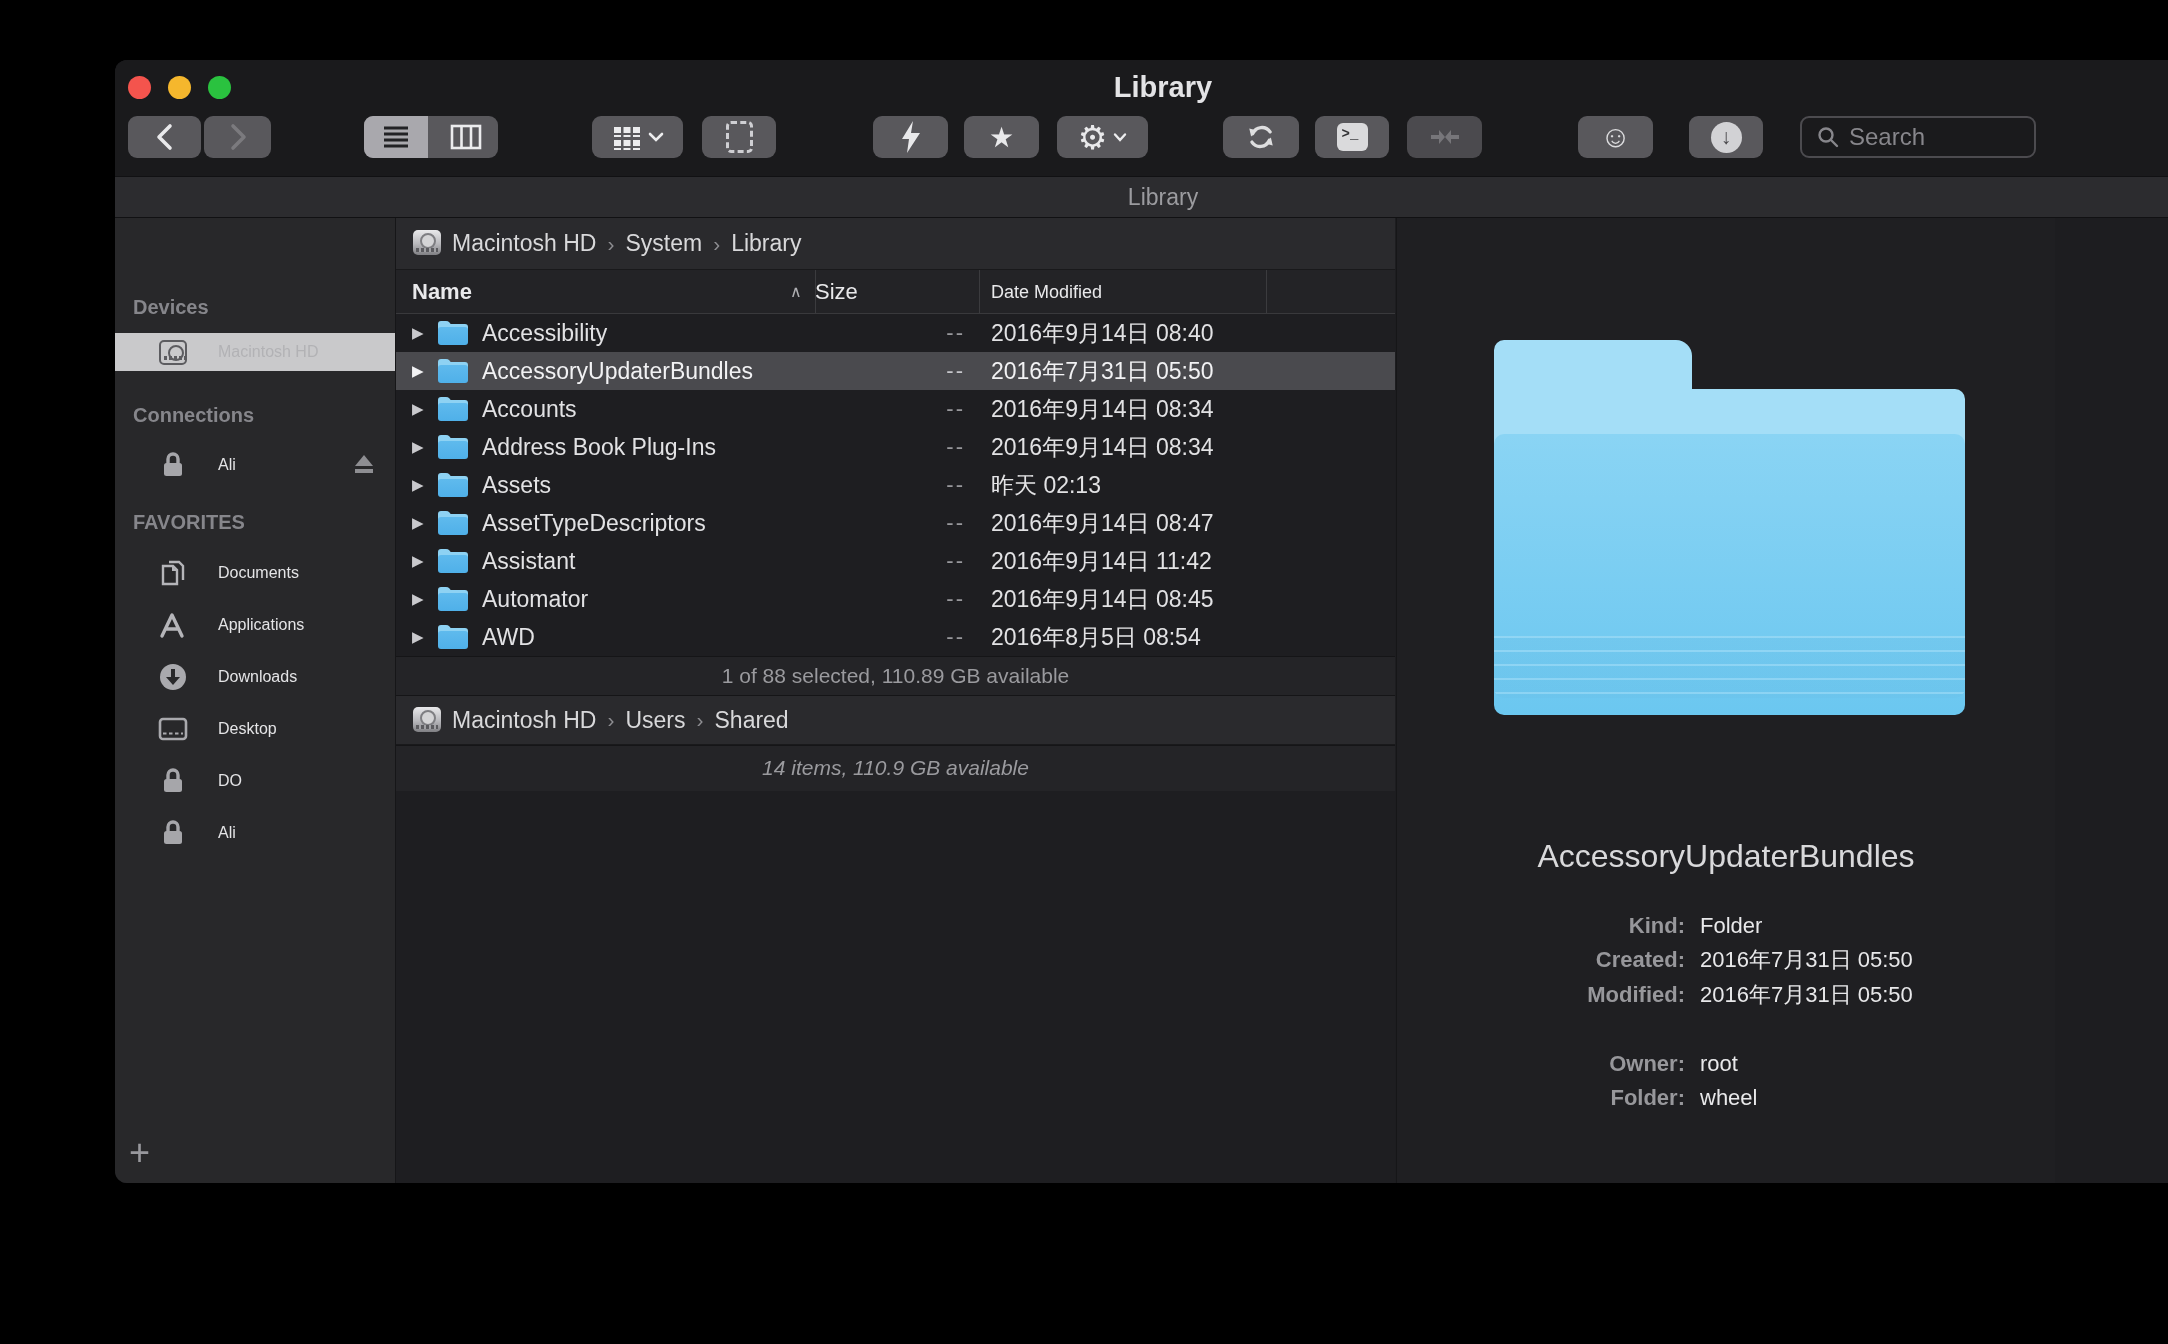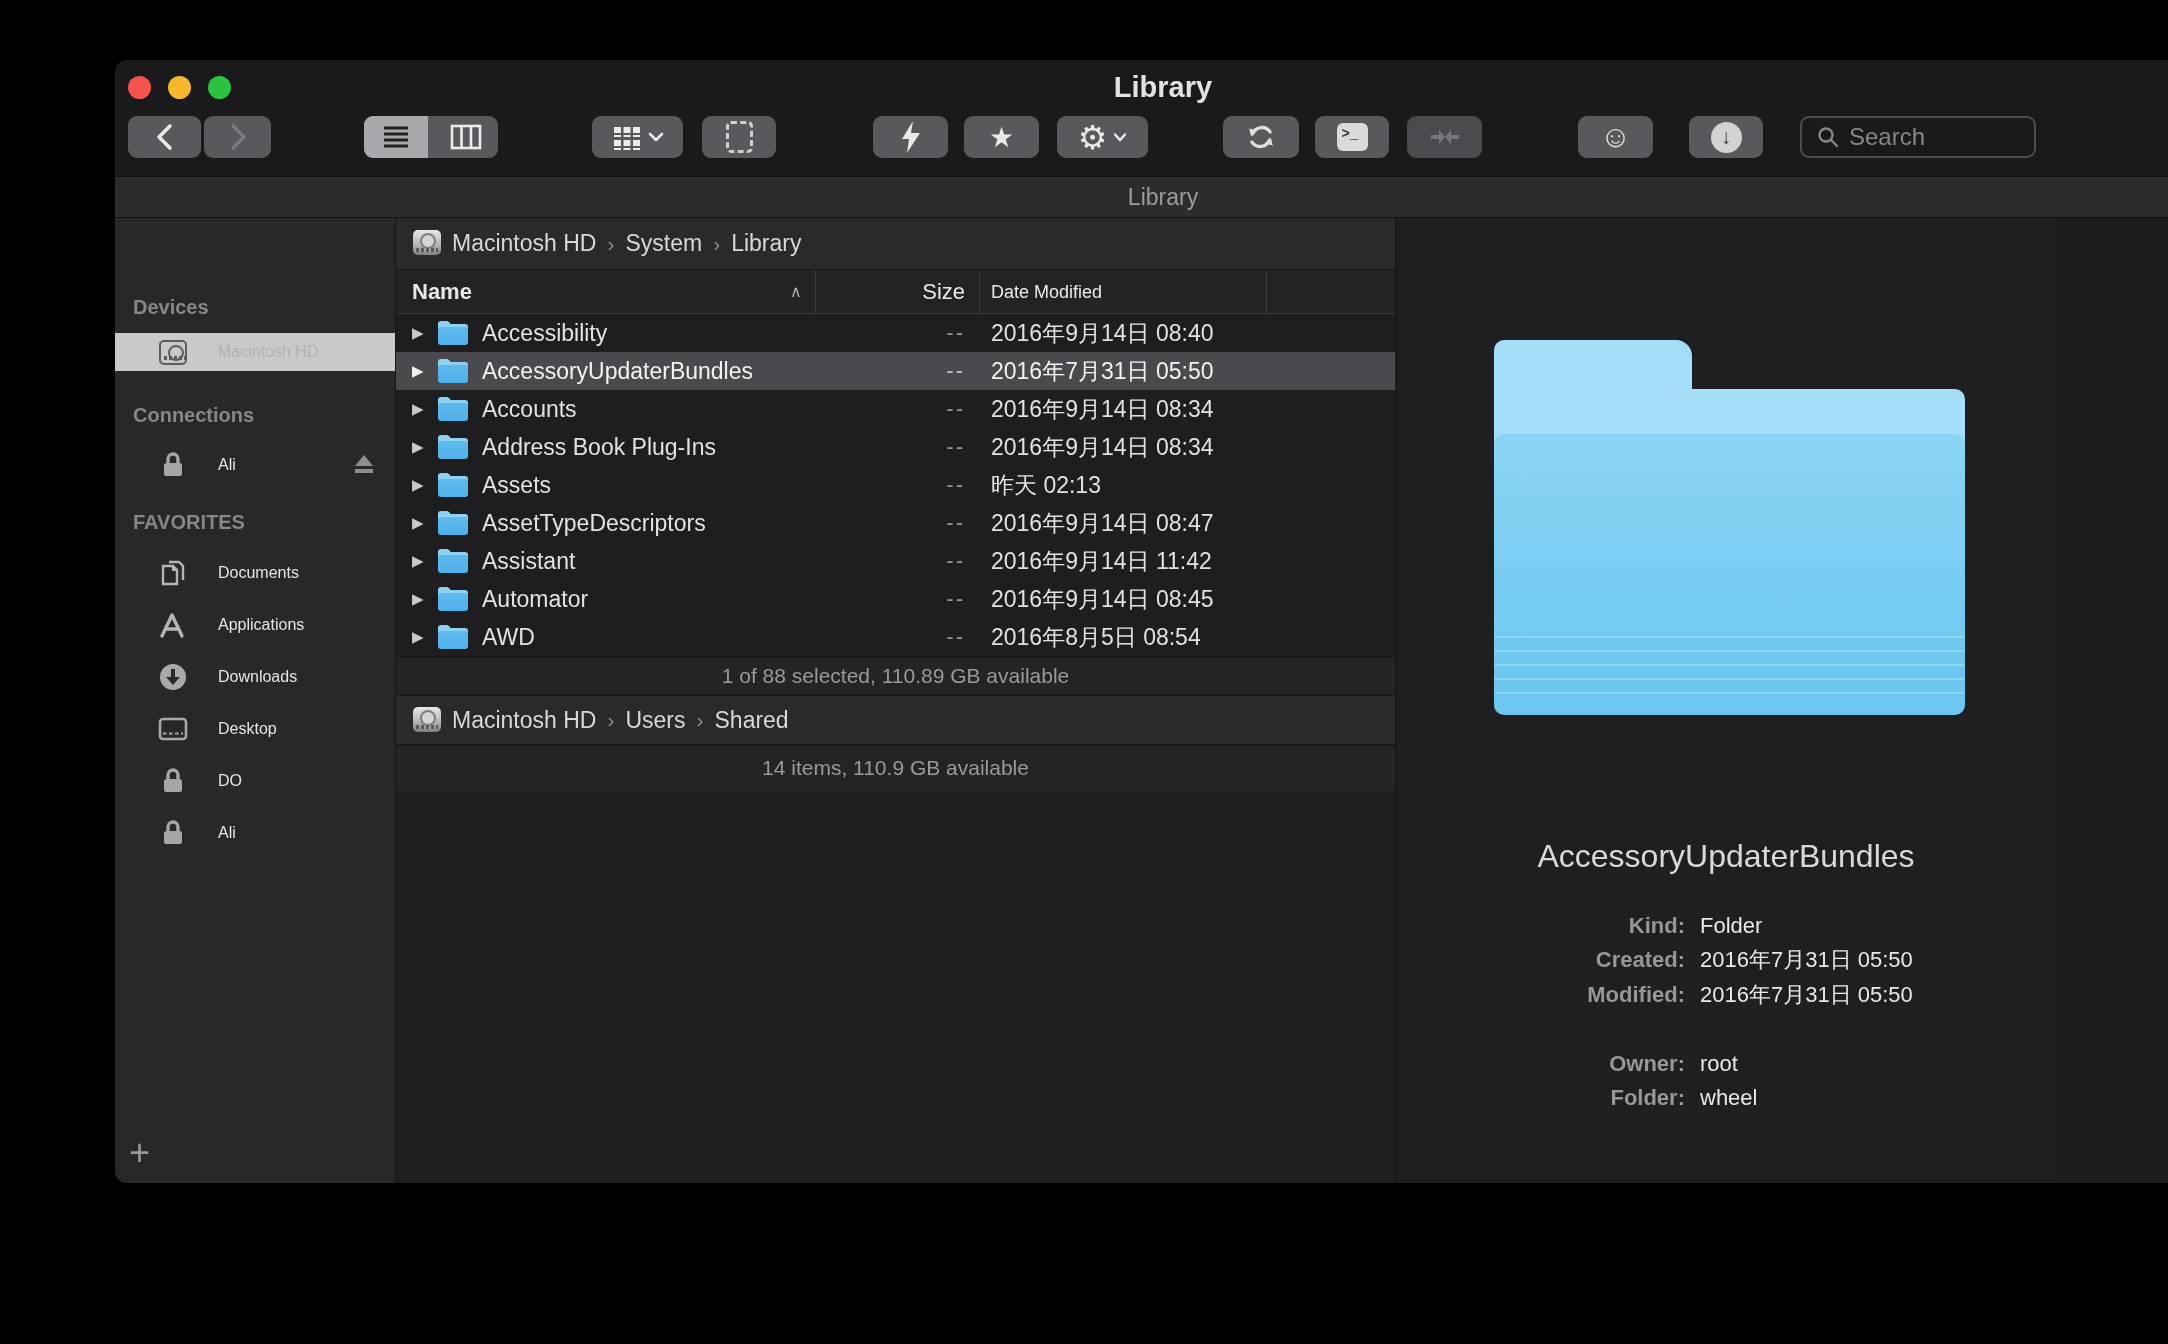--- a/index.html
+++ b/index.html
@@ -75,39 +75,39 @@
   .crumb2 .disk { top:11px; }
   .crumb-text { position:absolute; left:56px; top:0; bottom:0; display:flex; align-items:center;
                 font-size:23px; color:#d8d8da; }
   .crumb-sep { padding:0 11px; color:#8e8e92; font-size:21px; }
   .crumb-sep::before { content:"\203A"; }
 
   .colhdr { position:relative; height:44px; background:#232326; border-bottom:1px solid #39393c; }
   .colhdr .hname { position:absolute; left:16px; line-height:44px; font-size:22px; font-weight:700; color:#e9e9eb; }
   .colhdr .caret { position:absolute; left:394px; line-height:44px; font-size:16px; color:#aeaeb2; }
   .colhdr .caret::before { content:"\2227"; }
-  .colhdr .hsize { position:absolute; left:419px; width:150px; text-align:right; line-height:44px;
+  .colhdr .hsize { position:absolute; left:419px; width:150px; text-align:left; line-height:44px;
                    font-size:22px; color:#e9e9eb; }
   .colhdr .hdate { position:absolute; left:595px; line-height:44px; font-size:18px; color:#e9e9eb; }
   .vdiv { position:absolute; top:0; bottom:0; width:1px; background:#3b3b3e; }
 
   .listrows { position:relative; height:342px; }
   .lrow { position:relative; height:38px; }
   .lrow.selected { background:#4a4a4e; }
   .disc { position:absolute; left:16px; line-height:38px; font-size:15px; color:#c9c9cd; }
   .disc::before { content:"\25B6"; }
   .lname { position:absolute; left:86px; line-height:38px; font-size:23px; color:#e2e2e4; }
   .lsize { position:absolute; left:419px; width:150px; text-align:right; line-height:38px;
            font-size:22px; color:#98989c; letter-spacing:2px; }
   .ldate { position:absolute; left:595px; line-height:38px; font-size:23px; color:#e2e2e4; }
 
   .statusbar { background:#242427; border-top:1px solid #151517; border-bottom:1px solid #151517;
                text-align:center; color:#9a9a9e; font-size:21px; }
   .status1 { height:40px; line-height:38px; }
-  .status2 { height:46px; line-height:44px; border-bottom:none; }
+  .status2 { height:46px; line-height:44px; border-bottom:none;font-style:italic; }
 
   .iconarea { position:relative; height:392px; background:#1d1d20; }
   .gridline { position:absolute; top:45px; height:260px; width:1px; background:#29292c; }
   .ilabel { position:absolute; top:328px; width:300px; text-align:center; font-size:23px; color:#eaeaec; }
 
   
   .preview { position:absolute; left:1281px; top:0; bottom:0; width:659px; background:#1f1f22;
              border-left:1px solid #161618; }
   .ptitle { position:absolute; top:620px; left:0; right:0; text-align:center;
             font-size:32px; color:#d9d9db; }

